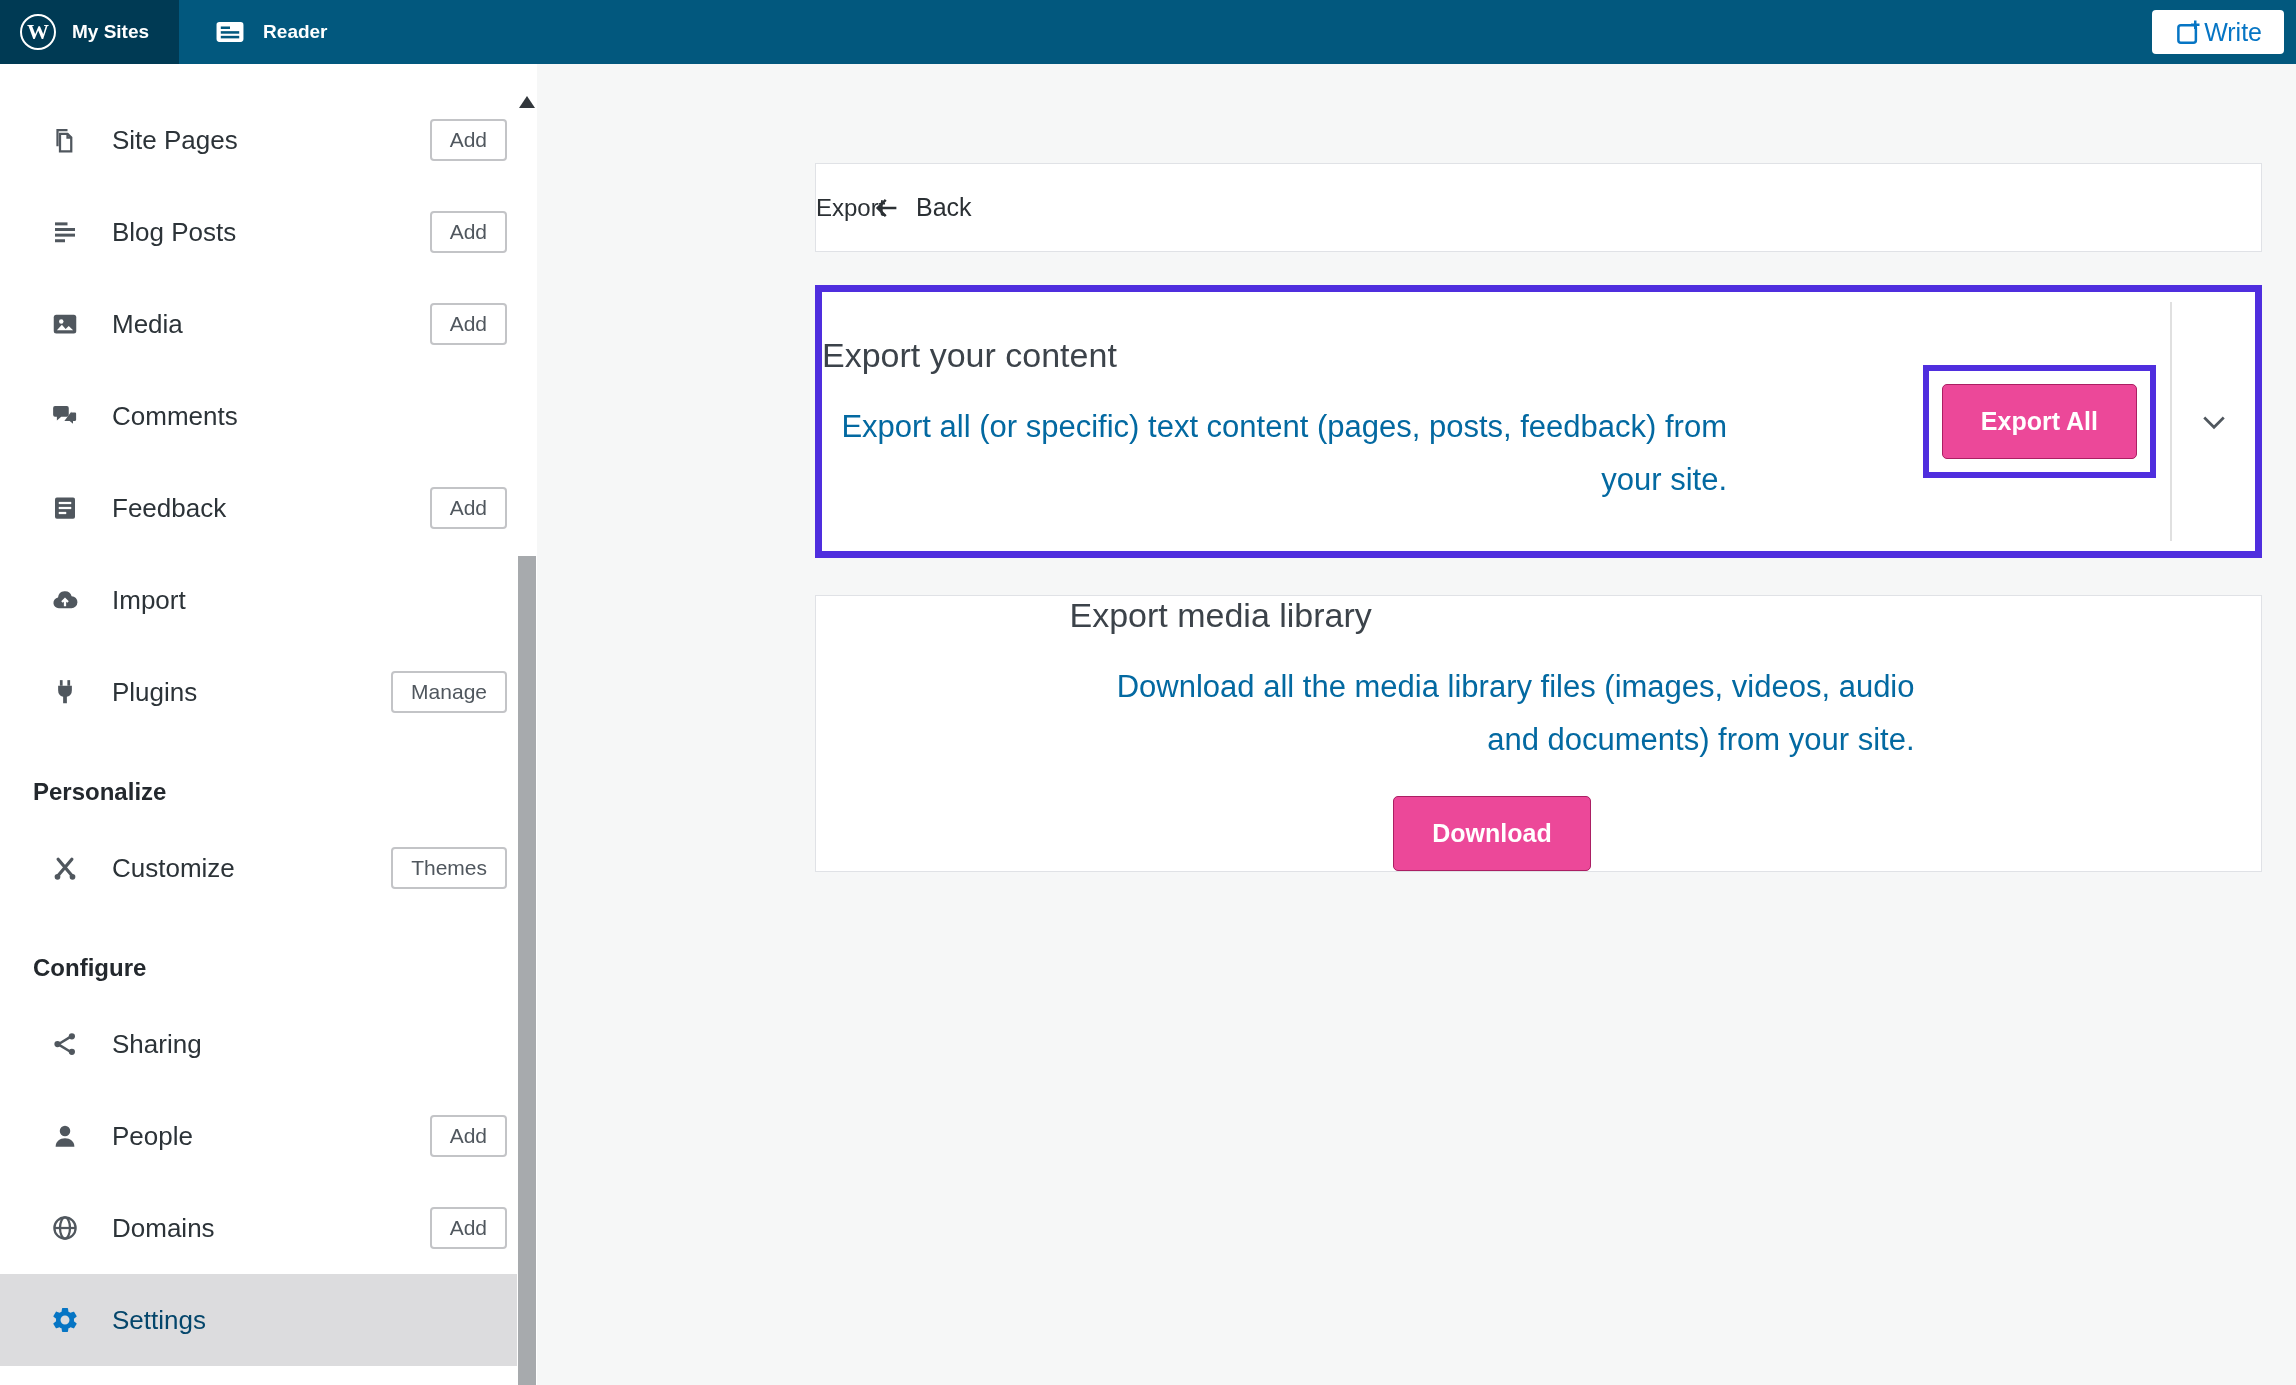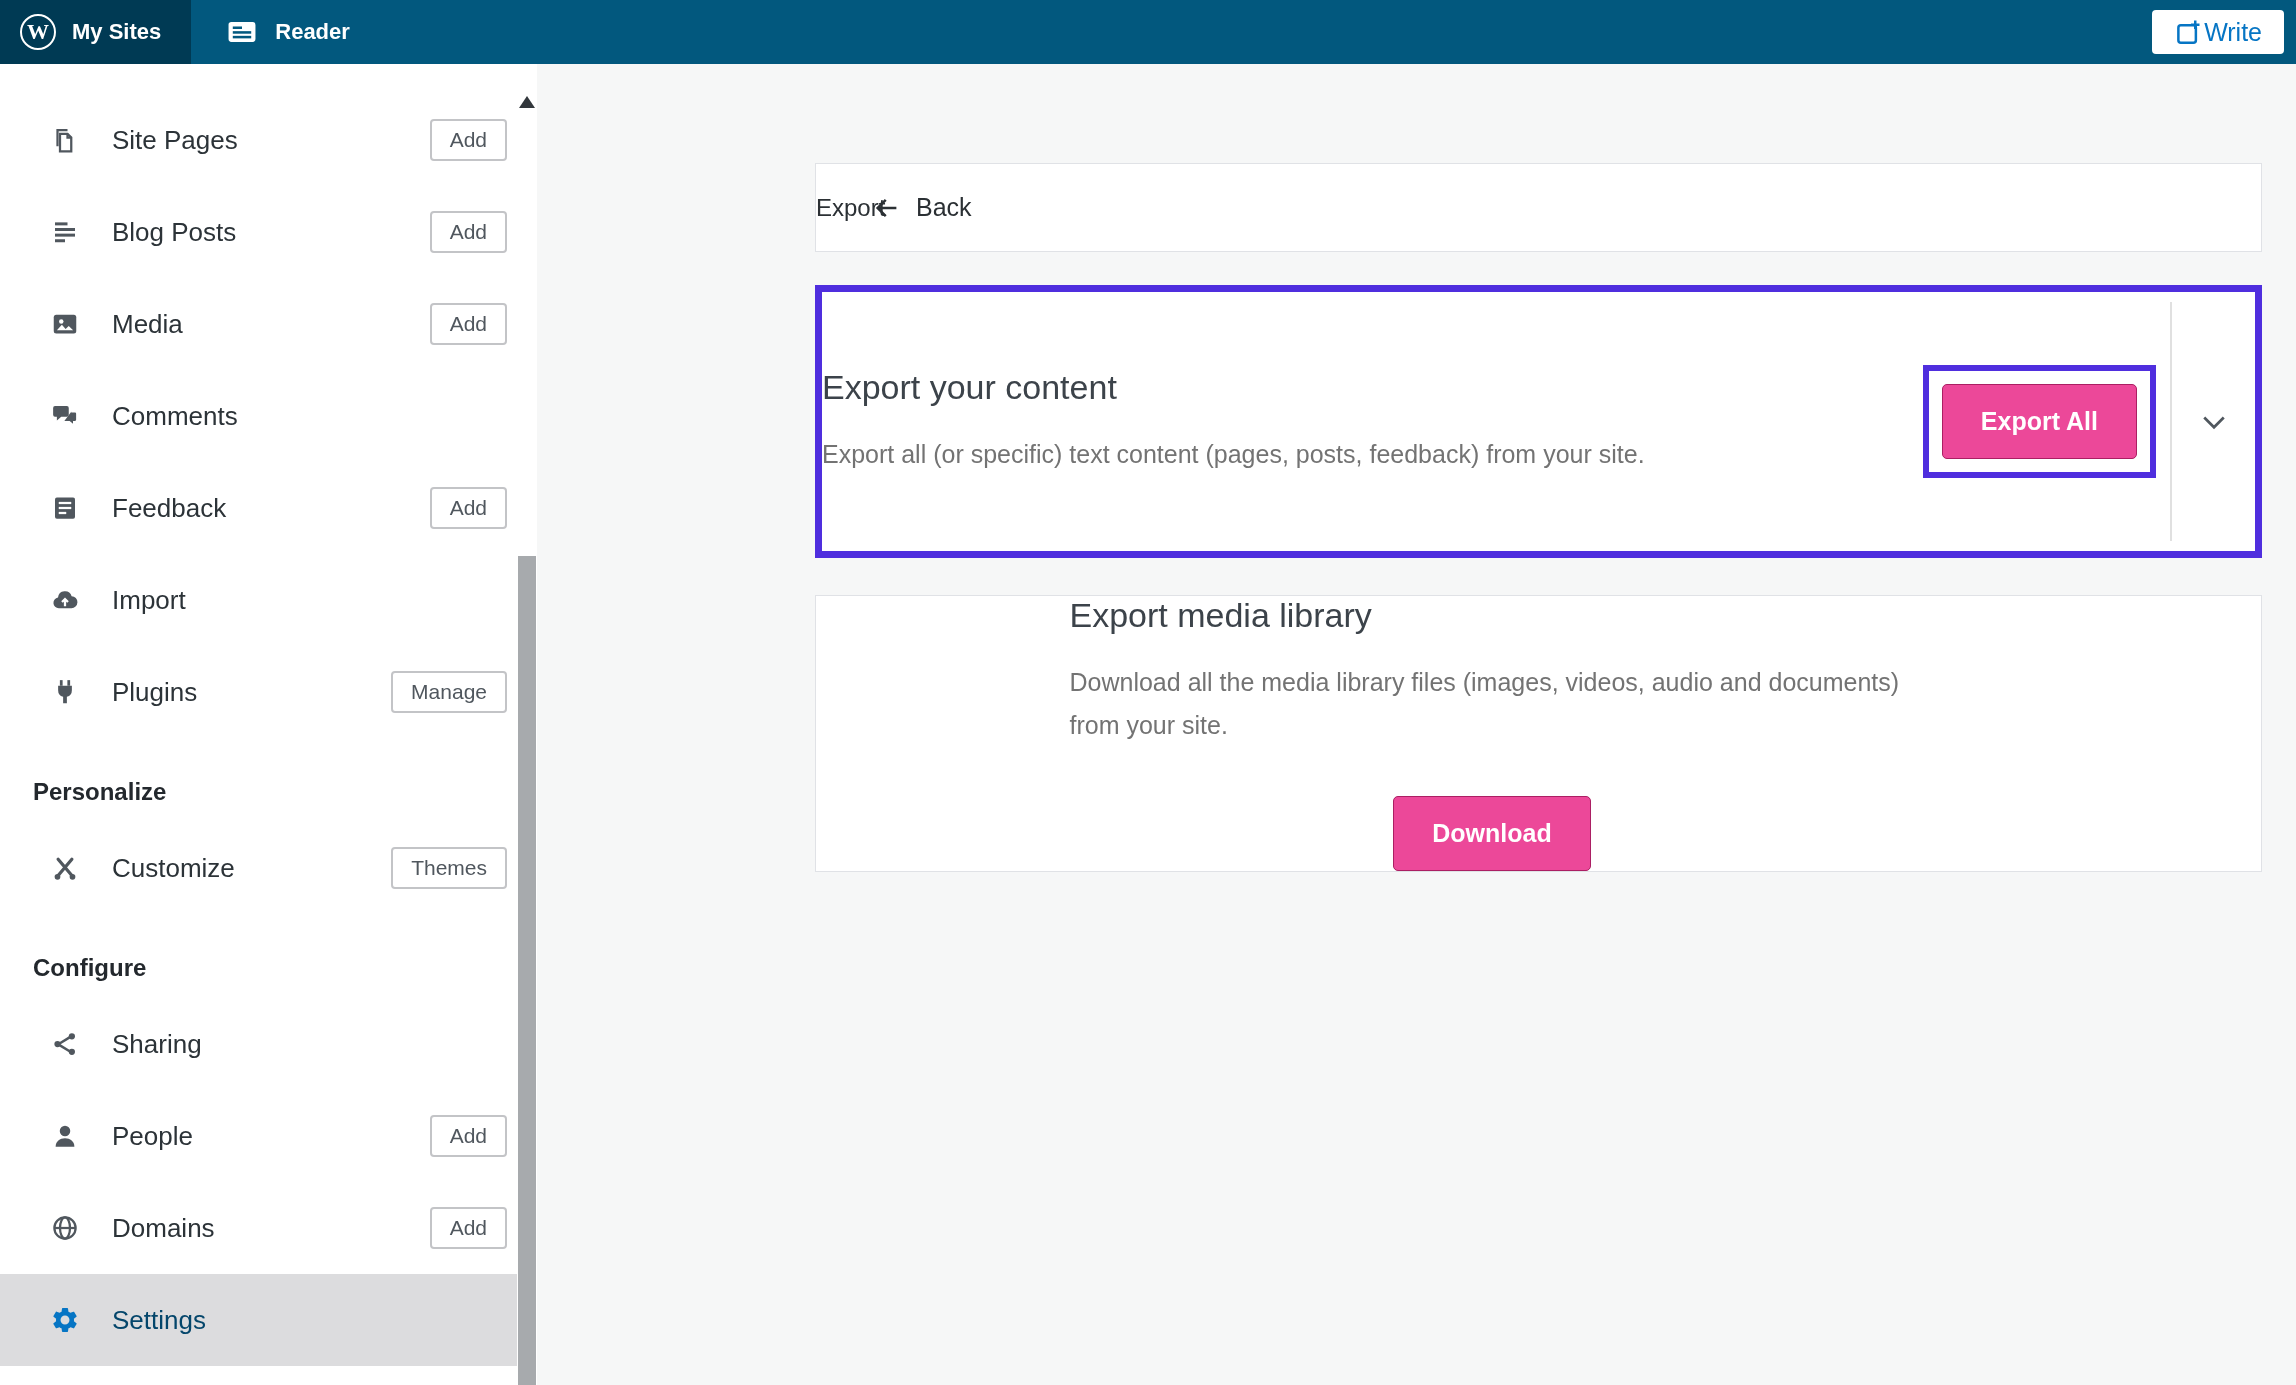--- a/index.html
+++ b/index.html
@@ -6,21 +6,21 @@
   html,body { width:2296px; height:1385px; overflow:hidden;
     font-family:"Liberation Sans", sans-serif; background:#f6f7f7; }
 
   
   .masthead { height:64px; background:#02587e; display:flex; align-items:center; position:relative; z-index:5; }
   .mast-left { display:flex; align-items:stretch; height:100%; flex:1; }
   .mysites { background:#003a54; display:flex; align-items:center; gap:16px; padding:0 30px 0 20px; cursor:pointer; }
   .wp-logo { width:36px; height:36px; border:2px solid #fff; border-radius:50%; color:#fff;
     display:flex; align-items:center; justify-content:center; font-family:"Liberation Serif", serif;
     font-size:22px; font-weight:700; }
-  .mast-label { color:#fff; font-size:22px; font-weight:600; }
+  .mast-label { color:#fff; font-size:19px; font-weight:600; }
   .reader { display:flex; align-items:center; gap:16px; padding:0 34px; cursor:pointer;text-align:center; }
   .write-btn { background:#fff; border:none; border-radius:4px; height:44px; margin-right:12px;
     display:flex; align-items:center; gap:0; padding:0 22px; cursor:pointer;
     color:#0675c4; font-size:25px; font-weight:500; font-family:inherit; }
 
   
   .shell { display:flex; height:1321px; }
 
   
   .sidebar { width:537px; background:#fff; position:relative; flex:none; }
@@ -46,21 +46,21 @@
   .card { background:#fff; border:1px solid #e0e2e6; }
 
   .page-head { height:89px; display:flex; align-items:center; position:relative; padding:0 56px; }
   .back { display:flex; align-items:center; gap:14px; cursor:pointer; color:#2b3034; font-size:25px; }
   .page-title { position:absolute; left:0; right:18px; text-align:left; font-size:24px; color:#2b3034; pointer-events:none; }
 
   .annotation { border:7px solid #4f2ede; margin-top:33px; }
   .export-card { border:none; display:flex; align-items:center; height:259px; }
   .export-card .txt { flex:1; }
   .sec-heading { font-size:34px; font-weight:400; color:#3c434a; margin-bottom:26px; }
-  .sec-desc { font-size:25px; line-height:1.7; color:#737373; }
+  .sec-desc { font-size:31px; line-height:1.7; color:#0369a1;text-align:right; }
   .export-card .sec-desc { max-width:905px; }
 
   .btn-annotation { border:6px solid #4f2ede; padding:13px; margin-right:14px; flex:none; }
   .pink-btn { background:#ec4899; border:1px solid #ab1f63; border-radius:5px; color:#fff;
     font-size:25px; font-weight:600; padding:22px 38px; cursor:pointer; font-family:inherit; white-space:nowrap; }
   .vdivider { width:2px; background:#e0e0e0; align-self:stretch; margin:10px 0; flex:none; }
   .chev-zone { width:83px; display:flex; align-items:center; justify-content:center; flex:none; cursor:pointer; background:none; border:none; }
 
   .media-card { margin-top:37px; height:277px; display:flex; align-items:center; padding:0 141px 0 48px;flex-direction:column; }
   .media-card .txt { flex:1; }

